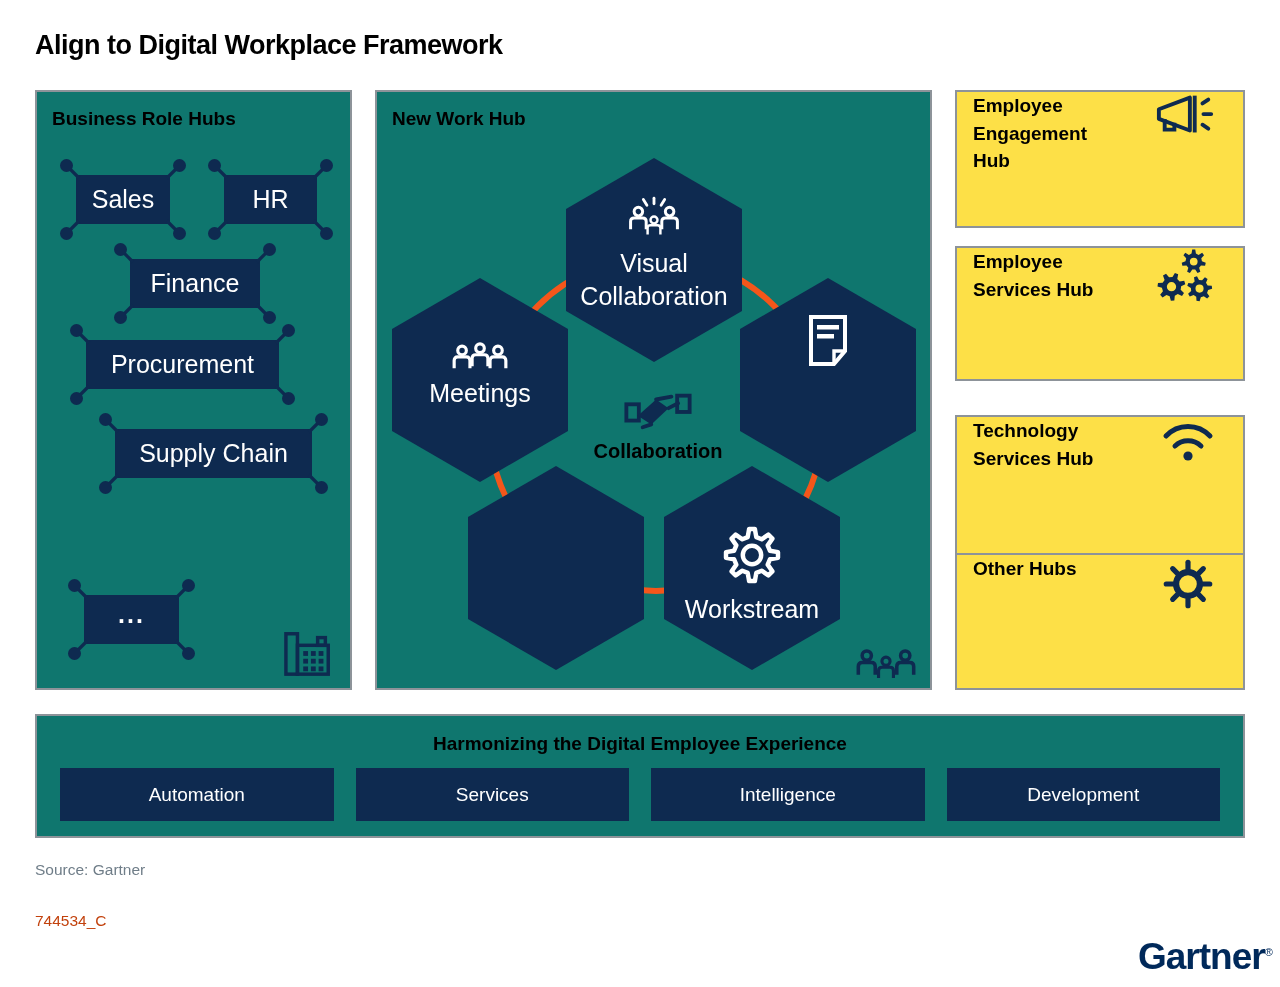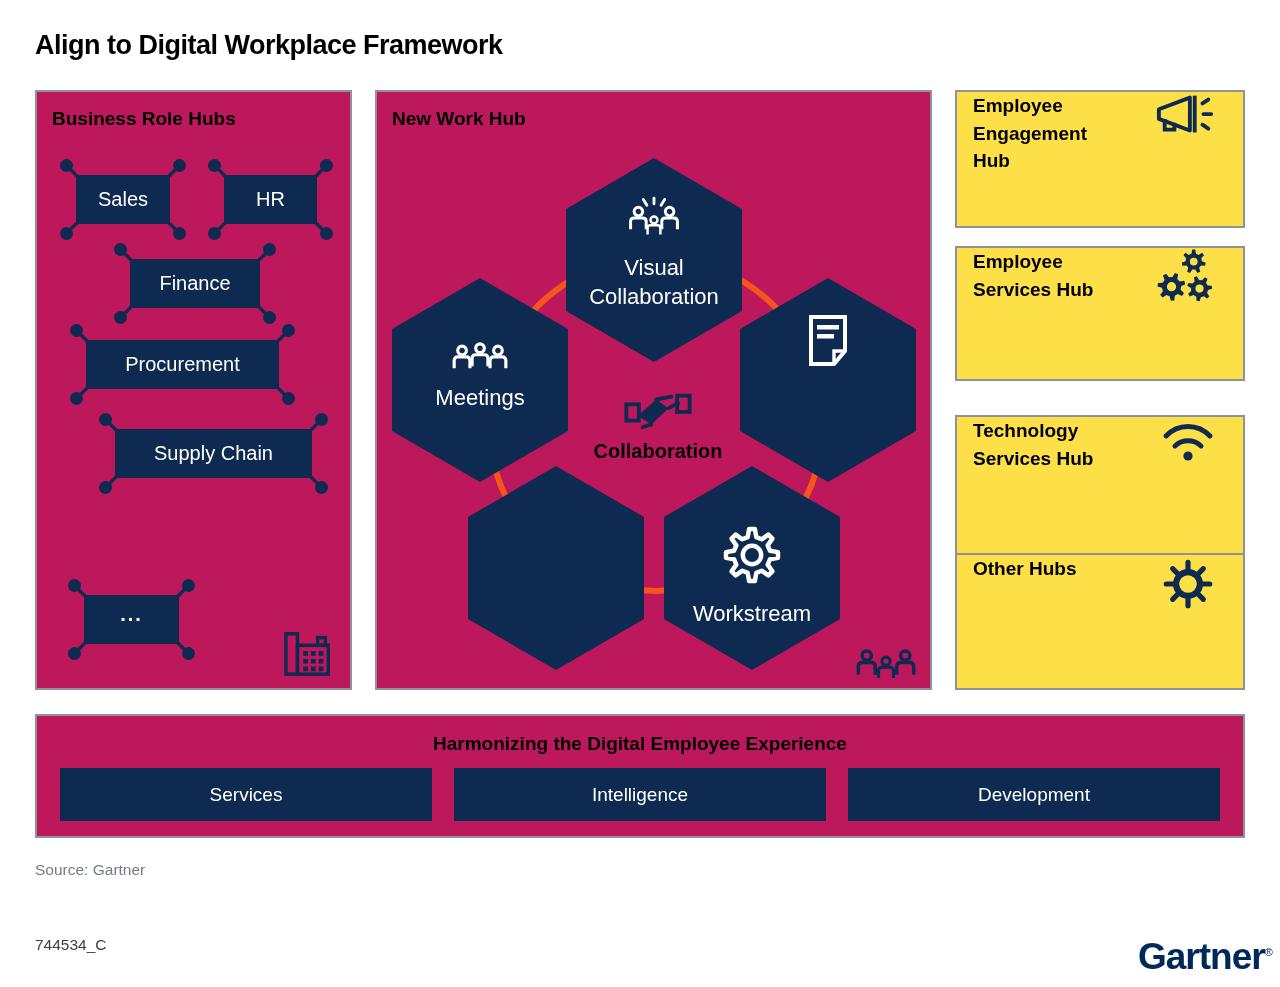--- a/index.html
+++ b/index.html
@@ -5,59 +5,59 @@
   * { margin:0; padding:0; box-sizing:border-box; }
   html,body { background:#fff; }
   body {
     width:1280px; height:987px; position:relative; overflow:hidden;
     font-family:"Liberation Sans","DejaVu Sans",sans-serif; color:#000;
   }
   .page-title {
     position:absolute; left:35px; top:30px;
     font-size:27px; font-weight:800; letter-spacing:-0.5px; color:#000;
   }
-  .panel { position:absolute; border:2px solid #8d9399; background:#be185d; }
+  .panel { position:absolute; border:2px solid #8d9399; background:#0f766e; }
   .panel-title { position:absolute; left:15px; top:16px; font-size:19px; font-weight:800; color:#000; }
 
   
   #brh { left:35px; top:90px; width:317px; height:600px; }
   .chip { position:absolute; height:49px; background:#0E2A50; display:flex; align-items:center; justify-content:center; }
-  .chip-label { color:#fff; font-size:20px; }
+  .chip-label { color:#fff; font-size:25px; }
   .chip-label.dots { transform:translateY(-5px); letter-spacing:2px; font-weight:700; }
   .leg { position:absolute; width:26px; height:26px; }
   .leg.tl { left:-17px; top:-17px; }
   .leg.tr { right:-17px; top:-17px; transform:scaleX(-1); }
   .leg.bl { left:-17px; bottom:-17px; transform:scaleY(-1); }
   .leg.br { right:-17px; bottom:-17px; transform:scale(-1,-1); }
   #brh .building { position:absolute; right:14px; bottom:10px; }
 
   
   #nwh { left:375px; top:90px; width:557px; height:600px; }
   #hex-layer { position:absolute; left:0; top:0; }
   .hex-content { position:absolute; display:flex; flex-direction:column; align-items:center; text-align:center; }
-  .hex-label { color:#fff; font-size:22px; line-height:1.32; margin-top:13px; }
+  .hex-label { color:#fff; font-size:25px; line-height:1.32; margin-top:7px; }
   .center-blurb { position:absolute; left:201px; top:296px; width:160px; display:flex; flex-direction:column; align-items:center; }
   .center-label { font-size:20px; font-weight:800; color:#000; margin-top:6px; }
   #nwh .people-corner { position:absolute; right:14px; bottom:8px; }
 
   
   .hubbox { position:absolute; left:955px; width:290px; border:2px solid #8d9399; background:#fde047;
             display:flex; align-items:flex-start; justify-content:space-between; padding:0 26px 0 16px; }
   .hubbox .hub-label { font-size:19px; font-weight:800; line-height:1.45; width:140px; }
 
   
   #harmonize { left:35px; top:714px; width:1210px; height:124px; }
   .harm-title { text-align:center; font-size:19px; font-weight:800; margin-top:17px; }
   .harm-row { display:flex; gap:22px; padding:0 23px; margin-top:13px; }
   .harm-btn { flex:1; height:53px; background:#0E2A50; color:#fff; font-size:19px;
               display:flex; align-items:center; justify-content:center; border:none; }
 
   
   .src { position:absolute; left:35px; top:861px; font-size:15.5px; color:#6f7d88; }
-  .figid { position:absolute; left:35px; top:936px; font-size:15.5px; color:#404040; }
+  .figid { position:absolute; left:35px; top:912px; font-size:15.5px; color:#c2410c; }
   .logo { position:absolute; left:1138px; top:936px; font-size:37px; font-weight:800; letter-spacing:-1px; color:#00295A; }
   .logo sup { font-size:11px; font-weight:400; }
 </style>
 </head>
 <body>
 
 <svg width="0" height="0" style="position:absolute" aria-hidden="true">
   <defs>
     <g id="p-person">
       <circle cx="0" cy="-10" r="6"></circle>
@@ -332,20 +332,21 @@
       <line x1="17.7" y1="17.7" x2="13.2" y2="13.2"></line>
       <line x1="28" y1="13.5" x2="28" y2="7"></line>
       <line x1="38.3" y1="17.7" x2="42.8" y2="13.2"></line>
     </g>
   </svg>
 </div>
 
 <div id="harmonize" class="panel">
   <div class="harm-title">Harmonizing the Digital Employee Experience</div>
   <div class="harm-row">
+    <div class="harm-btn">Automation</div>
     <div class="harm-btn">Services</div>
     <div class="harm-btn">Intelligence</div>
     <div class="harm-btn">Development</div>
   </div>
 </div>
 
 <div class="src">Source: Gartner</div>
 <div class="figid">744534_C</div>
 <div class="logo"><span>Gartner</span><sup>®</sup></div>
 

